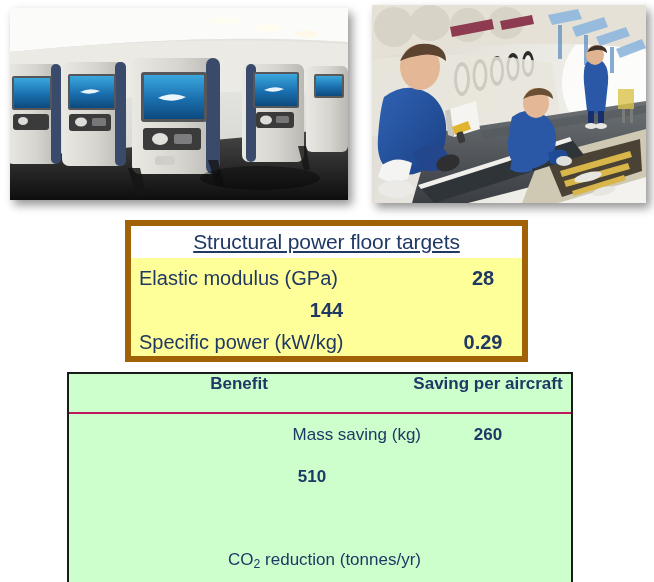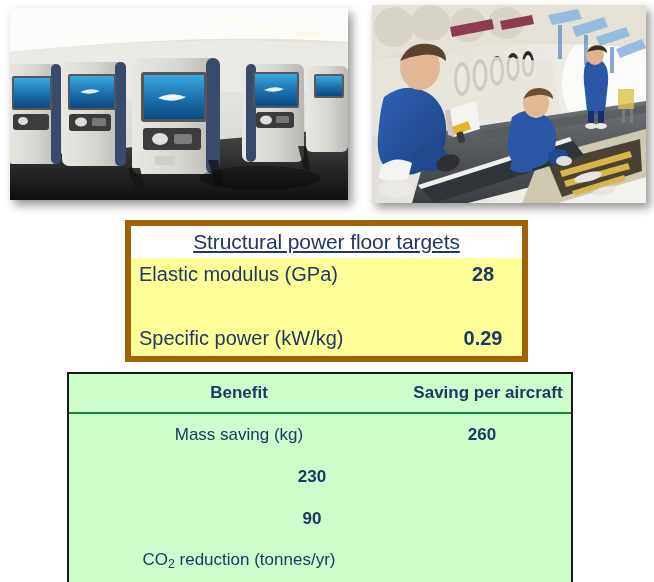--- a/index.html
+++ b/index.html
@@ -59,21 +59,21 @@
     font-size: 21px;
     color: #1F3864;
     text-decoration: underline;
     text-underline-offset: 2px;
     letter-spacing: -0.1px;
     white-space: nowrap;
   }
   .target-body { background: #FFFF99; padding-bottom: 2px; }
   .target-row {
     display: flex;
-    align-items: center;
+    align-items: flex-end;
     height: 32px;
   }
   .target-label {
     flex: 0 0 305px;
     padding-left: 8px;
     font-size: 20px;
     color: #1F3864;
     white-space: nowrap;
   }
   .target-value {
@@ -90,23 +90,22 @@
     left: 67px; top: 372px;
     width: 506px;
     height: 210px;
     border: 2px solid #1a1a1a;
     border-bottom: none;
     box-sizing: border-box;
     background: #CCFFCC;
   }
   .benefit-head {
     display: flex;
-    align-items: center;
     height: 38px;
-    border-bottom: 2px solid #15803d;
+    border-bottom: 2px solid #be185d;
   }
   .benefit-head .h-benefit {
     flex: 0 0 340px;
     text-align: center;
     font-size: 17px;
     font-weight: bold;
     color: #1F3864;
   }
   .benefit-head .h-saving {
     flex: 1 1 auto;
@@ -116,24 +115,25 @@
     color: #1F3864;
     padding-right: 4px;
   }
   .benefit-row {
     display: flex;
     align-items: center;
     height: 42px;
   }
   .benefit-row .b-label {
     flex: 0 0 340px;
-    text-align: center;
+    text-align: right;
     font-size: 17px;
     color: #1F3864;
     white-space: nowrap;
+    margin-left: 12px;
   }
   .benefit-row .b-value {
     flex: 1 1 auto;
     text-align: center;
     font-size: 17px;
     font-weight: bold;
     color: #1F3864;
     padding-right: 16px;
   }
   .ital { font-style: italic; }
@@ -361,20 +361,21 @@
     <span class="target-title">Structural power floor targets</span>
   </div>
   <div class="target-body">
 
     <div class="target-row">
       <span class="target-label">Elastic modulus (GPa)</span>
       <span class="target-value">28</span>
     </div>
 
     <div class="target-row">
+      <span class="target-value">144</span>
     </div>
 
     <div class="target-row">
       <span class="target-label">Specific power (kW/kg)</span>
       <span class="target-value">0.29</span>
     </div>
 
   </div>
 </div>
 
@@ -384,24 +385,23 @@
     <span class="h-benefit">Benefit</span>
     <span class="h-saving">Saving per aircraft</span>
   </div>
 
   <div class="benefit-row">
     <span class="b-label">Mass saving (kg)</span>
     <span class="b-value">260</span>
   </div>
 
   <div class="benefit-row">
-    <span class="b-value">230</span>
+    <span class="b-value">510</span>
   </div>
 
   <div class="benefit-row">
-    <span class="b-value">90</span>
   </div>
 
   <div class="benefit-row">
     <span class="b-label">CO<span class="sub">2</span> reduction (tonnes/yr)</span>
   </div>
 
 </div>
 
 </body></html>

